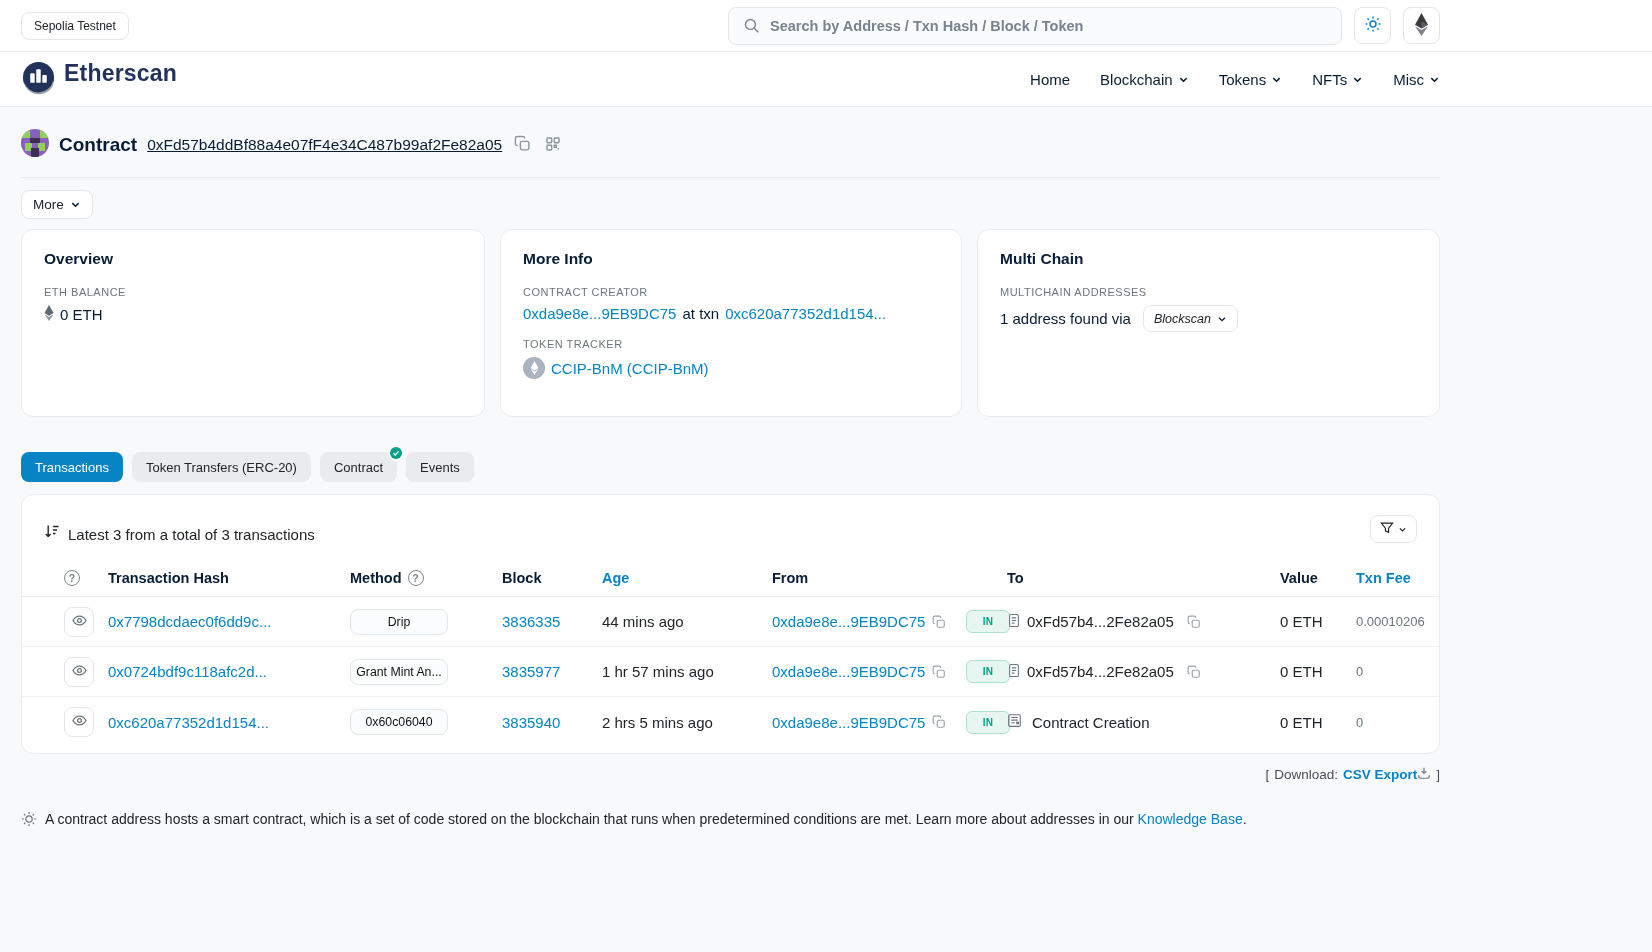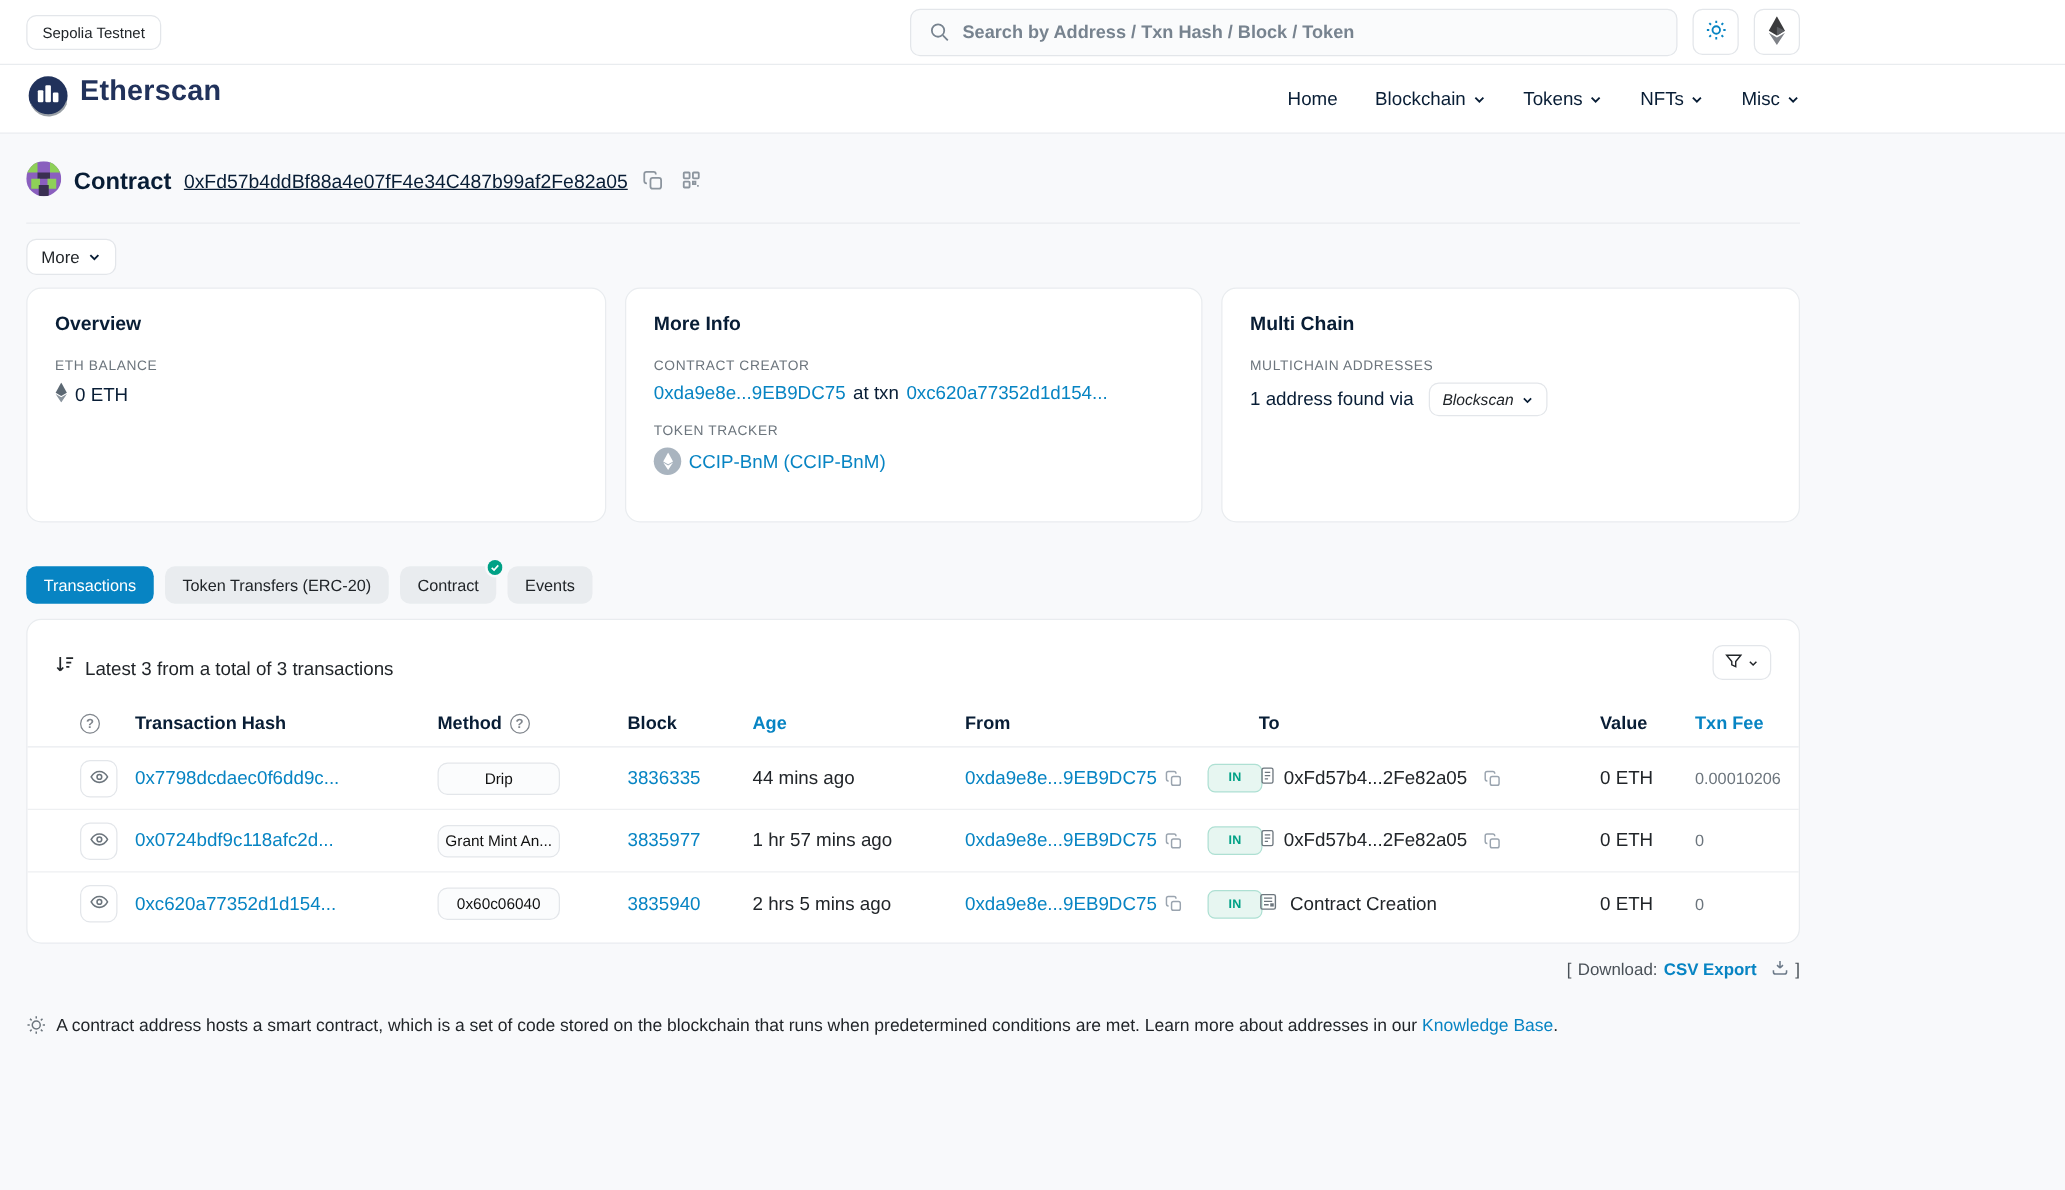--- a/index.html
+++ b/index.html
@@ -74,21 +74,21 @@
   .hcell-method { gap:6px; }
   .method-badge { width:98px; height:26px; border:1px solid #e3e6ea; background:#fbfcfd; border-radius:8px; font-size:12.3px; color:#111; display:flex; align-items:center; justify-content:center; white-space:nowrap; overflow:hidden; }
   .in-badge { min-width:30px; height:23px; padding:0 21px; border:1px solid #aee0d3; background:#e7f6f1; border-radius:6px; color:#00a186; font-size:10px; font-weight:bold; letter-spacing:.3px; display:inline-flex; align-items:center; justify-content:center; }
   .copy-btn { display:inline-flex; margin-left:7px; }
   .addr-dark { color:#212529; white-space:nowrap; overflow:hidden; text-overflow:ellipsis; }
   .c-fee span { font-size:13px; color:#6c757d; }
   .hdr-link { color:#0784c3; }
 
   
   .dl-row { display:flex; justify-content:flex-end; align-items:center; gap:5px; margin:12px 0 0; font-size:13.5px; color:#495057; }
-  .dl-row .link { font-weight:bold; display:inline-flex; align-items:center; gap:12px;justify-content:space-between; }
+  .dl-row .link { font-weight:bold; display:inline-flex; align-items:center; gap:0;justify-content:space-between; }
   .note { display:flex; align-items:flex-start; gap:8px; margin-top:26px; font-size:14px; color:#212529; }
   .note .nt { line-height:20px; }
 </style>
 </head>
 <body>
 
 <div class="topbar">
   <div class="container topbar-inner">
     <button class="net-badge">Sepolia Testnet</button>
     <div class="search">

